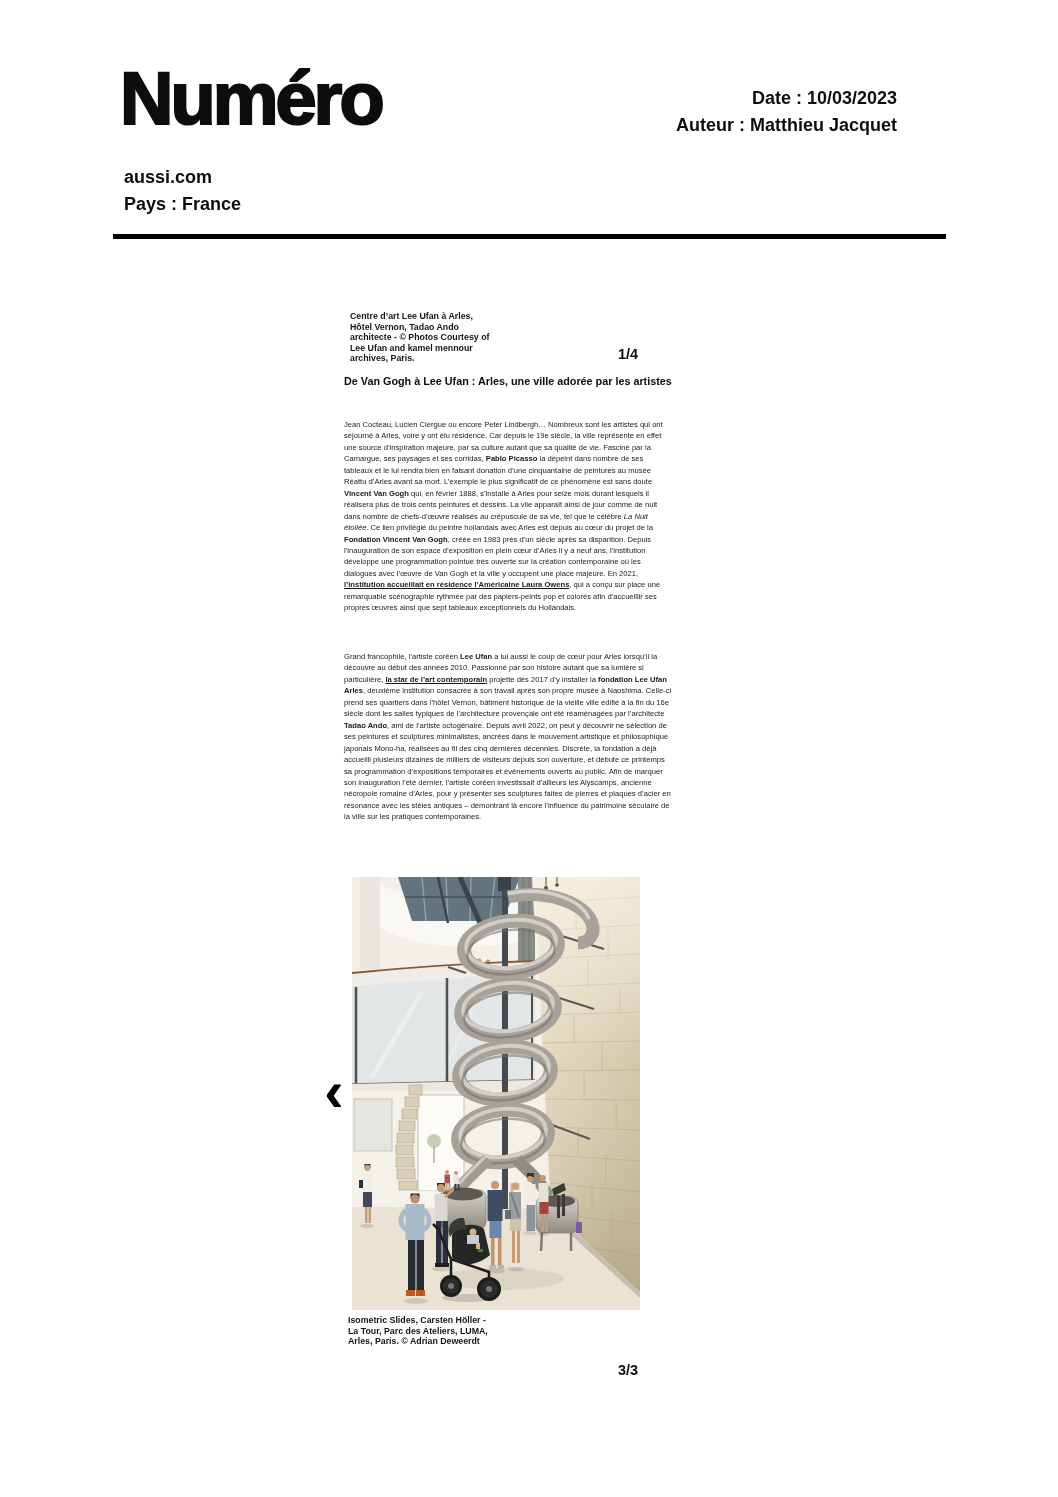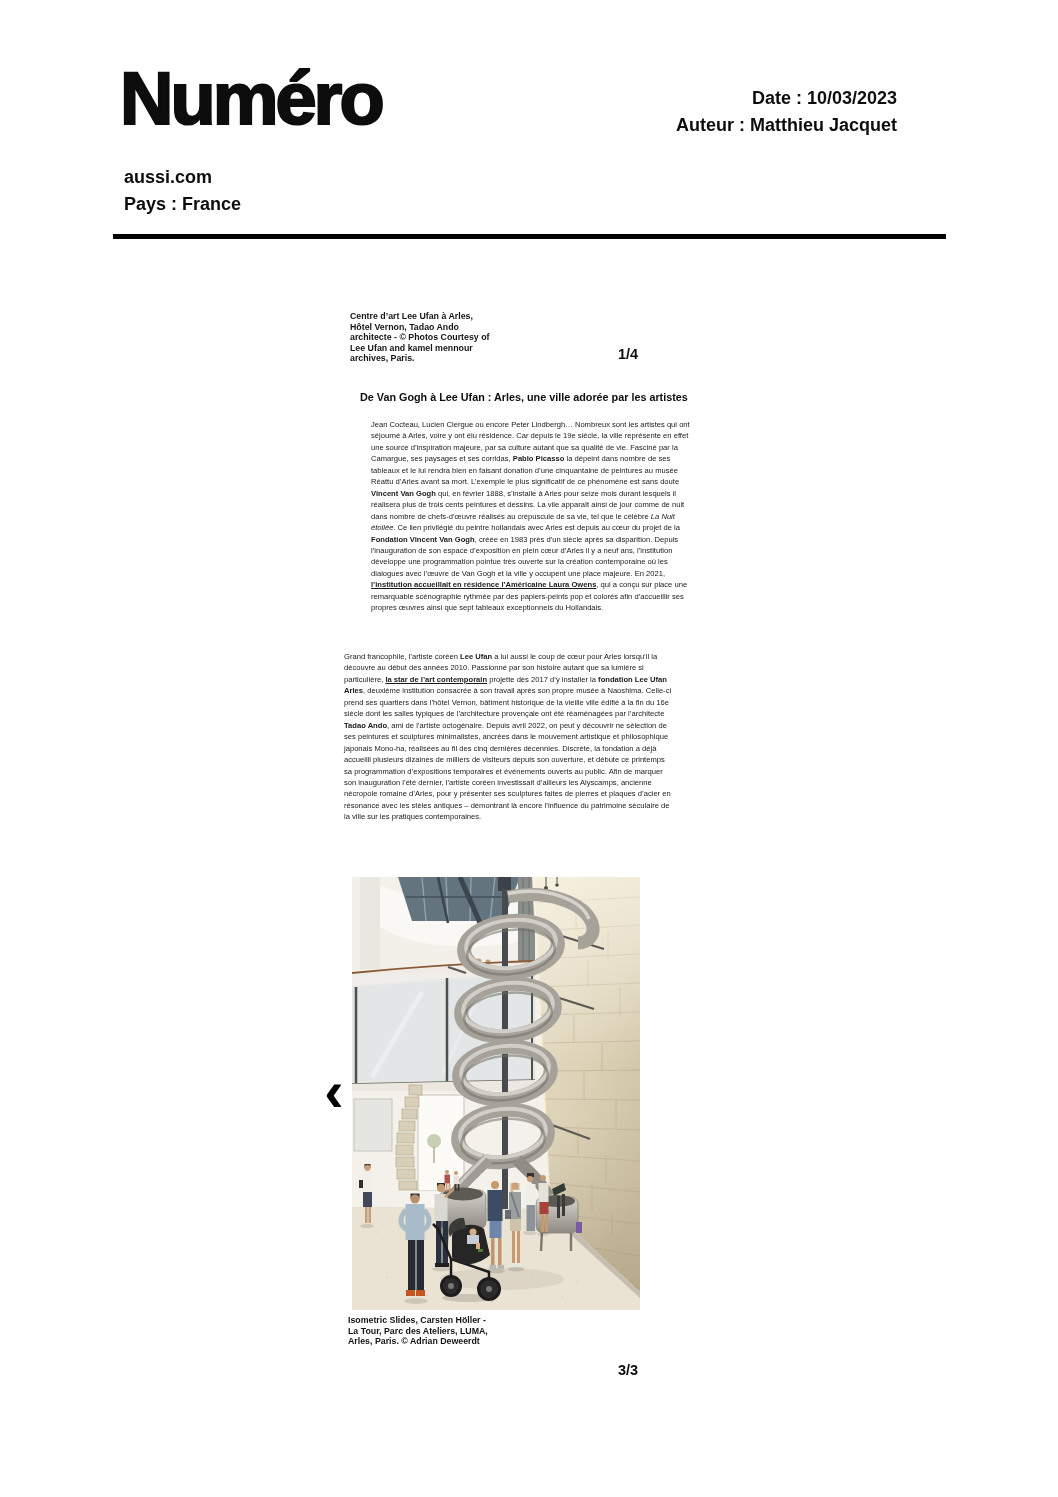--- a/index.html
+++ b/index.html
@@ -14,25 +14,25 @@
               line-height:27px;color:#0d0d0d;}
   .rule{position:absolute;left:113px;top:234px;width:833px;height:5px;background:#000;}
   
   .cap{position:absolute;font-size:8.8px;line-height:10.6px;font-weight:700;
        white-space:pre-line;color:#151515;}
   .cap-top{left:350px;top:297px;width:180px;margin-top:14px;}
   .cap-bottom{left:348px;top:1315px;width:185px;}
   .pg{position:absolute;font-size:14.5px;font-weight:700;color:#0d0d0d;margin-top:48px;}
   .pg-top{left:618px;top:298px;}
   .pg-bottom{left:618px;top:1314px;}
-  .title{position:absolute;left:344px;top:374px;width:336px;margin:16px;
+  .title{position:absolute;left:344px;top:374px;width:336px;margin:0;
          font-size:10.8px;line-height:14.6px;font-weight:700;color:#0d0d0d;}
   .body{position:absolute;left:344px;width:330px;margin:0;font-size:7.6px;
         line-height:11.45px;color:#1a1a1a;text-align:left;}
-  .p1{top:419px;margin-left:27px;}
+  .p1{top:419px;}
   .p2{top:651px;}
   .b{font-weight:700;}
   .i{font-style:italic;}
   .u{text-decoration:underline;}
   
   .photo{position:absolute;left:352px;top:877px;width:288px;height:433px;margin:0;padding:0;}
   .photo svg{display:block;}
   .chevron{position:absolute;left:321px;top:1062px;width:26px;height:60px;
            font-size:58px;line-height:58px;font-weight:700;color:#000;cursor:pointer;
            user-select:none;text-align:center;}

